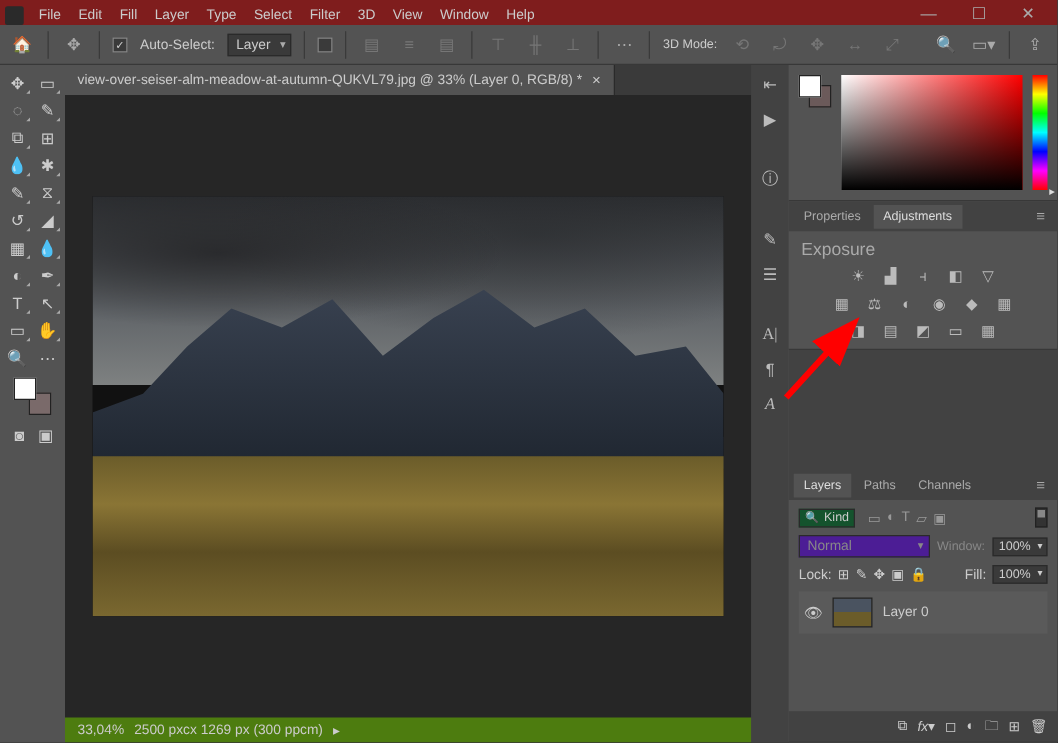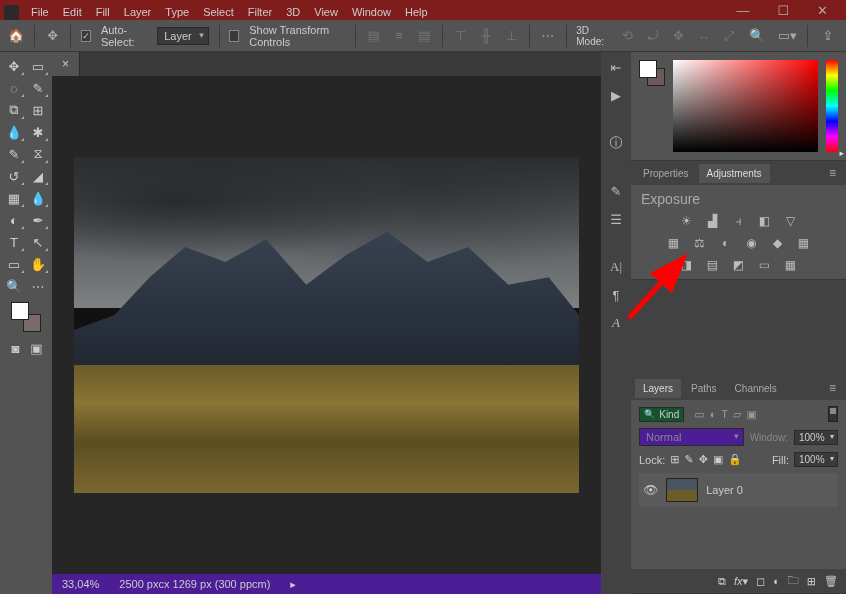--- a/index.html
+++ b/index.html
@@ -30,21 +30,21 @@
 .doc-tab{background:#535353;height:24px;display:flex;align-items:center;padding:0 10px;gap:8px;border-right:1px solid #2a2a2a}
 .doc-tab .close{font-size:12px;color:#ccc}
 .canvas-wrap{flex:1;background:#262626;display:flex;align-items:center;justify-content:center;overflow:hidden}
 .canvas{width:505px;height:336px;background:#111;position:relative;overflow:hidden}
 .sky{position:absolute;inset:0;height:45%;background:linear-gradient(#2c2e31,#606468 60%,#7e8181)}
 .clouds{position:absolute;top:0;left:0;right:0;height:45%;background:radial-gradient(ellipse at 20% 30%,rgba(30,30,32,.7),transparent 40%),radial-gradient(ellipse at 70% 20%,rgba(40,42,45,.6),transparent 50%)}
 .mtn{position:absolute;bottom:35%;left:0;right:0;height:45%;background:linear-gradient(#3a4352,#1f2630);clip-path:polygon(0 70%,8% 60%,15% 35%,22% 15%,30% 25%,38% 10%,46% 40%,54% 20%,62% 5%,70% 25%,78% 15%,86% 40%,94% 35%,100% 60%,100% 100%,0 100%)}
 .mtn2{position:absolute;bottom:35%;left:0;right:0;height:35%;background:linear-gradient(#576578,#2a3442);clip-path:polygon(0 80%,10% 65%,20% 50%,30% 55%,45% 70%,60% 60%,75% 68%,90% 62%,100% 78%,100% 100%,0 100%);opacity:.6}
 .trees{position:absolute;bottom:28%;left:0;right:0;height:10%;background:linear-gradient(#2a2818,#1a1a10);clip-path:polygon(0 40%,100% 30%,100% 100%,0 100%)}
 .fields{position:absolute;bottom:0;left:0;right:0;height:38%;background:linear-gradient(#6b5c2a 0%,#8a7535 30%,#5c4d22 60%,#7a6830 100%)}
-.statusbar{height:20px;background:#4c1d95;display:flex;align-items:center;padding:0 10px;gap:20px;color:#aaa;font-size:10px}
+.statusbar{height:20px;background:#4d7c0f;display:flex;align-items:center;padding:0 10px;gap:8px;color:#aaa;font-size:10px}
 .vtab-strip{width:30px;background:#424242;display:flex;flex-direction:column;align-items:center;padding:6px 0;gap:10px}
 .vtab-strip .vico{width:18px;height:18px;display:flex;align-items:center;justify-content:center;color:#bbb;font-size:13px}
 .panels{width:215px;background:#535353;display:flex;flex-direction:column}
 .panel{border-bottom:1px solid #383838}
 .panel-tabs{height:24px;background:#424242;display:flex;align-items:center;padding:0 4px;gap:2px}
 .ptab{padding:4px 8px;color:#aaa;font-size:10px}
 .ptab.active{background:#535353;color:#ddd}
 .panel-menu{margin-left:auto;padding:0 6px;color:#aaa;font-size:12px}
 .color-body{padding:8px;display:flex;gap:8px;align-items:flex-start;position:relative}
 .color-sw{position:relative;width:26px;height:26px}
@@ -107,21 +107,20 @@
 <div class="optbar">
   <span class="ico-btn">🏠</span>
   <div class="opt-sep"></div>
   <span class="ico-btn">✥</span>
   <div class="opt-sep"></div>
   <span class="cb">✓</span>
   <span>Auto-Select:</span>
   <span class="sel">Layer</span>
   <div class="opt-sep"></div>
   <span class="cb"></span>
-  <span>Show Transform Controls</span>
   <div class="opt-sep"></div>
   <span class="ico-btn dis">▤</span>
   <span class="ico-btn dis">≡</span>
   <span class="ico-btn dis">▤</span>
   <div class="opt-sep"></div>
   <span class="ico-btn dis">⊤</span>
   <span class="ico-btn dis">╫</span>
   <span class="ico-btn dis">⊥</span>
   <div class="opt-sep"></div>
   <span class="ico-btn">⋯</span>
@@ -192,20 +191,21 @@
     </div>
     <div class="mini-tools">
       <div class="tool" style="width:18px;height:16px">◙</div>
       <div class="tool" style="width:18px;height:16px">▣</div>
     </div>
   </div>
 
   <div class="canvas-area">
     <div class="tabbar">
       <div class="doc-tab">
+        <span>view-over-seiser-alm-meadow-at-autumn-QUKVL79.jpg @ 33% (Layer 0, RGB/8) *</span>
         <span class="close">×</span>
       </div>
     </div>
     <div class="canvas-wrap">
       <div class="canvas">
         <div class="sky"></div>
           <div class="clouds"></div>
         <div class="mtn2"></div>
           <div class="mtn"></div>
         <div class="trees"></div>

